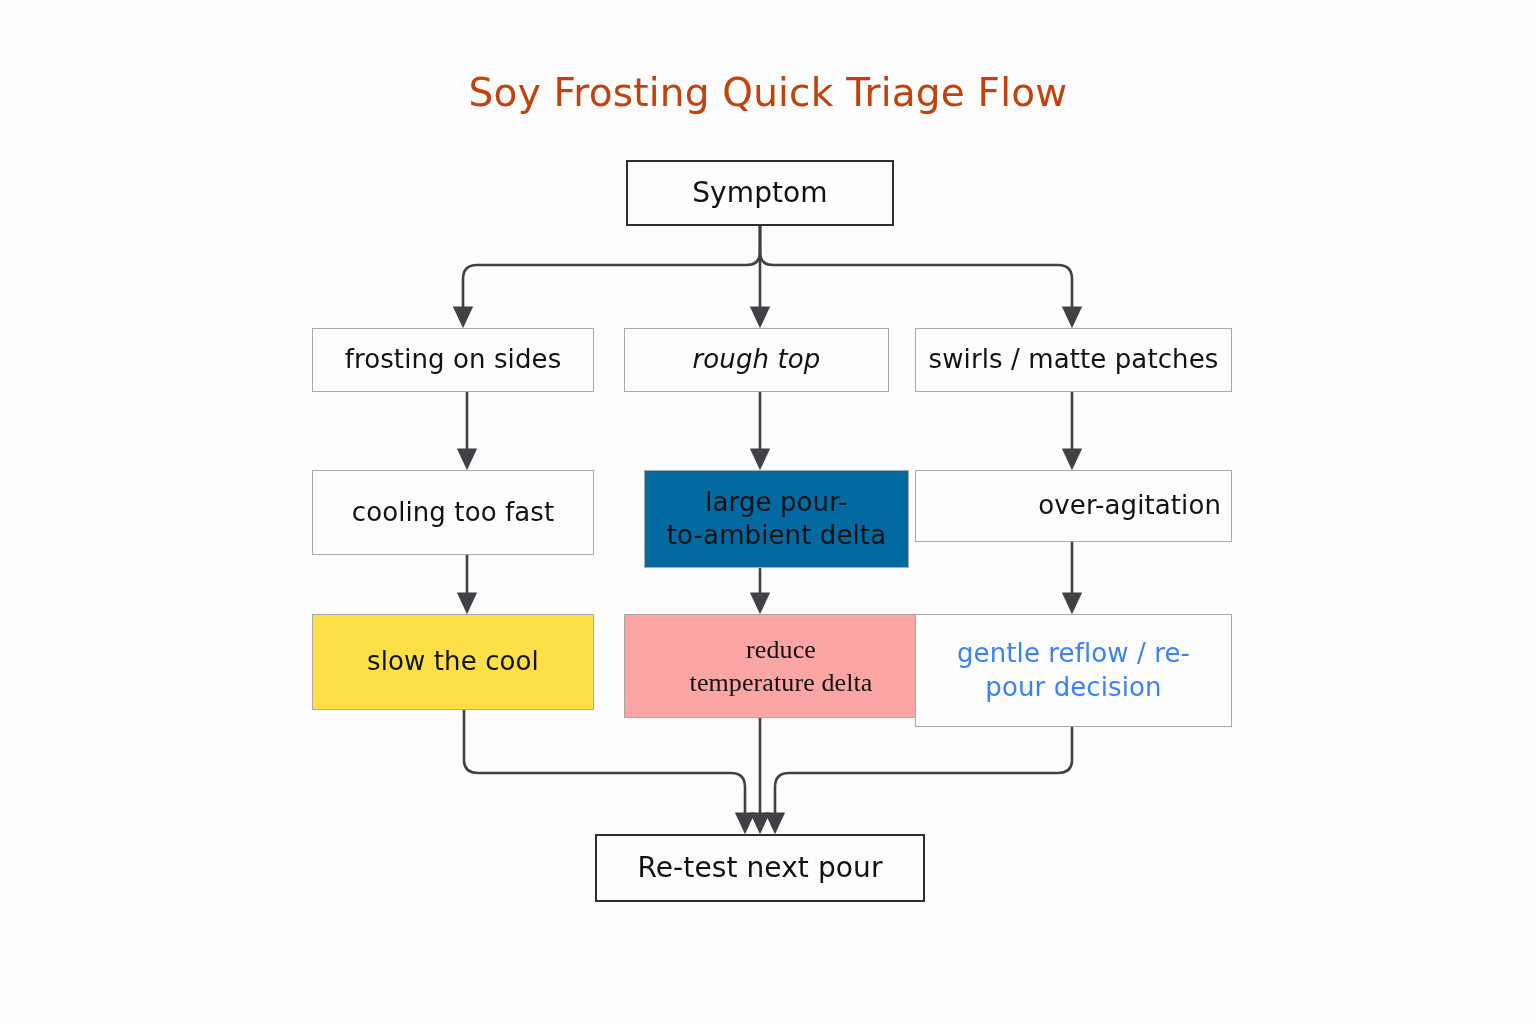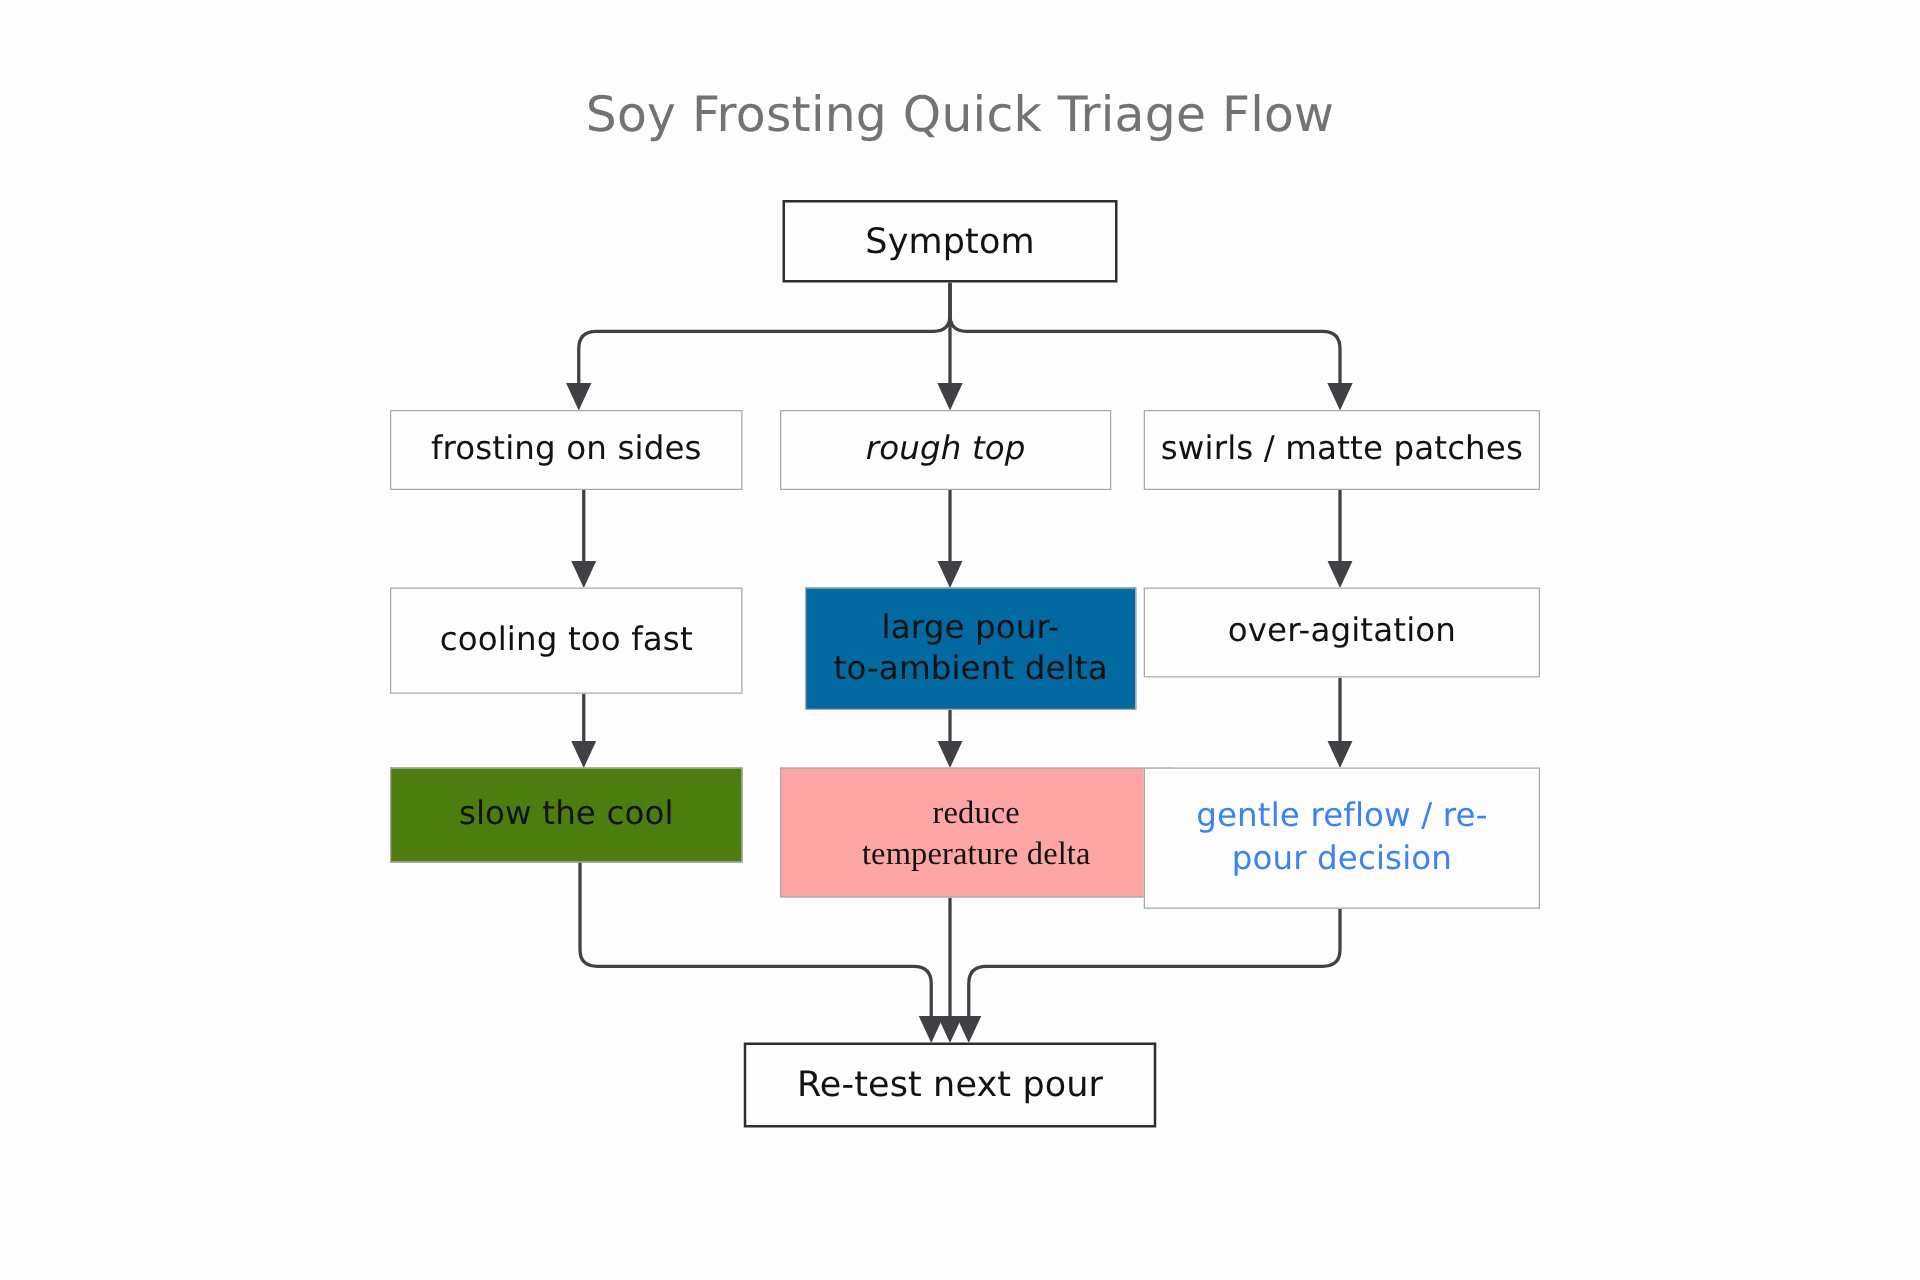--- a/index.html
+++ b/index.html
@@ -51,21 +51,21 @@
     white-space: pre-line;
     display: block;
   }
   #diagram-title {
     position: absolute;
     left: 0;
     top: 70px;
     width: 1536px;
     text-align: center;
     font-size: 39px;
-    color: #737373;
+    color: #c2410c;
     font-weight: normal;
     letter-spacing: 0.2px;
   }
 </style>
 </head>
 <body>
 
 <div id="canvas" style="background: rgb(253, 253, 253);">
 
   <div id="diagram-title">Soy Frosting Quick Triage Flow</div>
@@ -114,24 +114,24 @@
       <div class="node" style="left: 915px; top: 328px; width: 317px; height: 64px; background: rgb(253, 253, 253); color: rgb(18, 18, 18); border-color: rgb(169, 169, 169); align-items: center;">
         <span class="label">swirls / matte patches</span>
       </div>
       <div class="node" style="left: 312px; top: 470px; width: 282px; height: 85px; background: rgb(253, 253, 253); color: rgb(18, 18, 18); border-color: rgb(169, 169, 169);">
         <span class="label">cooling too fast</span>
       </div>
       <div class="node" style="left: 624px; top: 470px; width: 265px; height: 98px; background: #0369a1; color: rgb(18, 18, 18); border-color: rgb(169, 169, 169); margin-left: 20px;">
         <span class="label">large pour-
 to-ambient delta</span>
       </div>
-      <div class="node" style="left: 915px; top: 470px; width: 317px; height: 72px; background: rgb(253, 253, 253); color: rgb(18, 18, 18); border-color: rgb(169, 169, 169);">
+      <div class="node" style="left: 915px; top: 470px; width: 317px; height: 72px; background: rgb(253, 253, 253); color: rgb(18, 18, 18); border-color: rgb(169, 169, 169); justify-content: flex-end;">
         <span class="label">over-agitation</span>
       </div>
-      <div class="node" style="left: 312px; top: 614px; width: 282px; height: 76px; background: #4d7c0f; color: rgb(18, 18, 18); border-color: rgb(169, 169, 169);">
+      <div class="node" style="left: 312px; top: 614px; width: 282px; height: 96px; background: #fde047; color: rgb(18, 18, 18); border-color: rgb(169, 169, 169);">
         <span class="label">slow the cool</span>
       </div>
       <div class="node" style="left: 624px; top: 614px; width: 314px; height: 104px; background: #fca5a5; color: rgb(18, 18, 18); border-color: rgb(169, 169, 169); font-family: Liberation Serif, serif;">
         <span class="label">reduce
 temperature delta</span>
       </div>
       <div class="node" style="left: 915px; top: 614px; width: 317px; height: 113px; background: rgb(253, 253, 253); color: #3b82f6; border-color: rgb(169, 169, 169);">
         <span class="label">gentle reflow / re-
 pour decision</span>
       </div>

